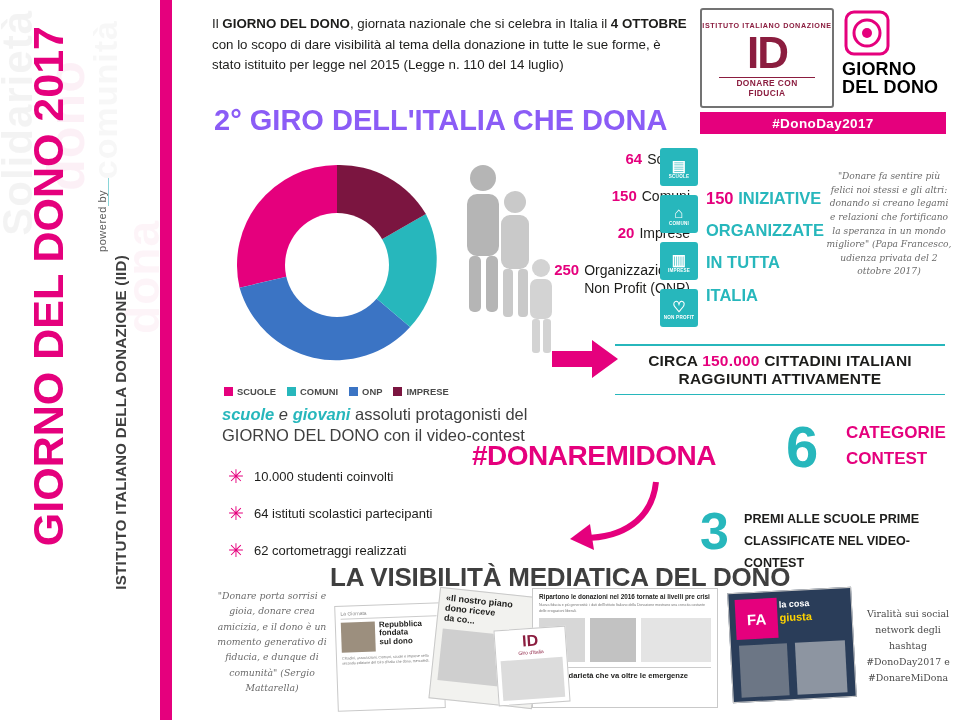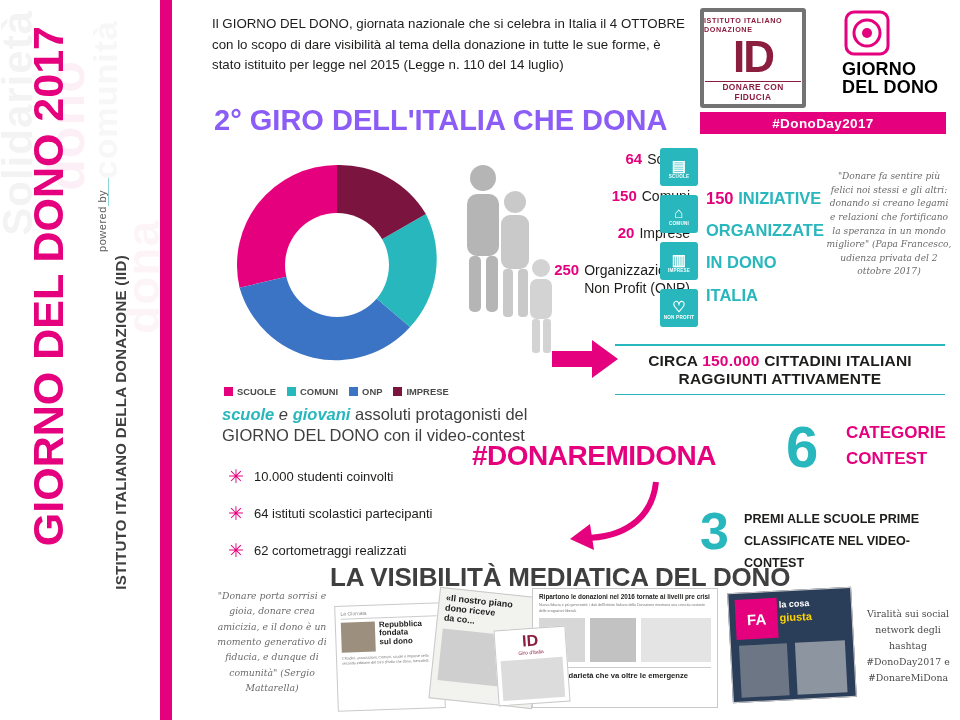--- a/index.html
+++ b/index.html
@@ -65,29 +65,29 @@
   .vdivider {
     position:absolute; left:108px; top:178px; width:1px; height:28px;
     background:#8ad5d8;
   }
 
   
   .intro {
     position:absolute; left:212px; top:14px; width:480px;
     font-size:13.3px; line-height:1.55; color:#1d1d1b;
   }
-  .intro b { font-weight:normal; }
+  .intro b { font-weight:bold; }
 
   
   .logo-wrap {
     position:absolute; left:700px; top:8px; width:246px; height:122px;
   }
   .logo-id {
-    position:absolute; left:0; top:0; width:106px; height:100px;
-    border:4px solid #737373; border-radius:3px;
+    position:absolute; left:0; top:0; width:134px; height:100px;
+    border:2px solid #737373; border-radius:3px;
     display:flex; flex-direction:column; align-items:center; justify-content:center;
     background:#fff;
   }
   .logo-id .top-arc {
     font-size:7.2px; color:#8b1d3f; letter-spacing:.6px; font-weight:bold;
     margin-top:2px;
   }
   .logo-id .idmark {
     font-size:44px; font-weight:bold; color:#8b1d3f; line-height:1;
     letter-spacing:-2px; margin:1px 0 2px;
@@ -397,21 +397,21 @@
     <div class="sicon">
       <span class="glyph">♡</span>
       <span>NON PROFIT</span>
     </div>
   </div>
 
   <div class="iniziative">
     <span class="n">150</span>
     <span>INIZIATIVE</span><br>
     <span>ORGANIZZATE</span><br>
-    <span>IN DONO ITALIA</span>
+    <span>IN TUTTA ITALIA</span>
   </div>
 
   <div class="quote-papa">"Donare fa sentire più felici noi stessi e gli altri: donando si creano legami e relazioni che fortificano la speranza in un mondo migliore" (Papa Francesco, udienza privata del 2 ottobre 2017)</div>
 
   <div class="arrow-1">
     <svg width="68" height="42" viewBox="0 0 68 42">
       <path d="M0,13 L40,13 L40,2 L66,21 L40,40 L40,29 L0,29 Z" fill="#e5007d"></path>
     </svg>
   </div>
   <div class="cittadini">

